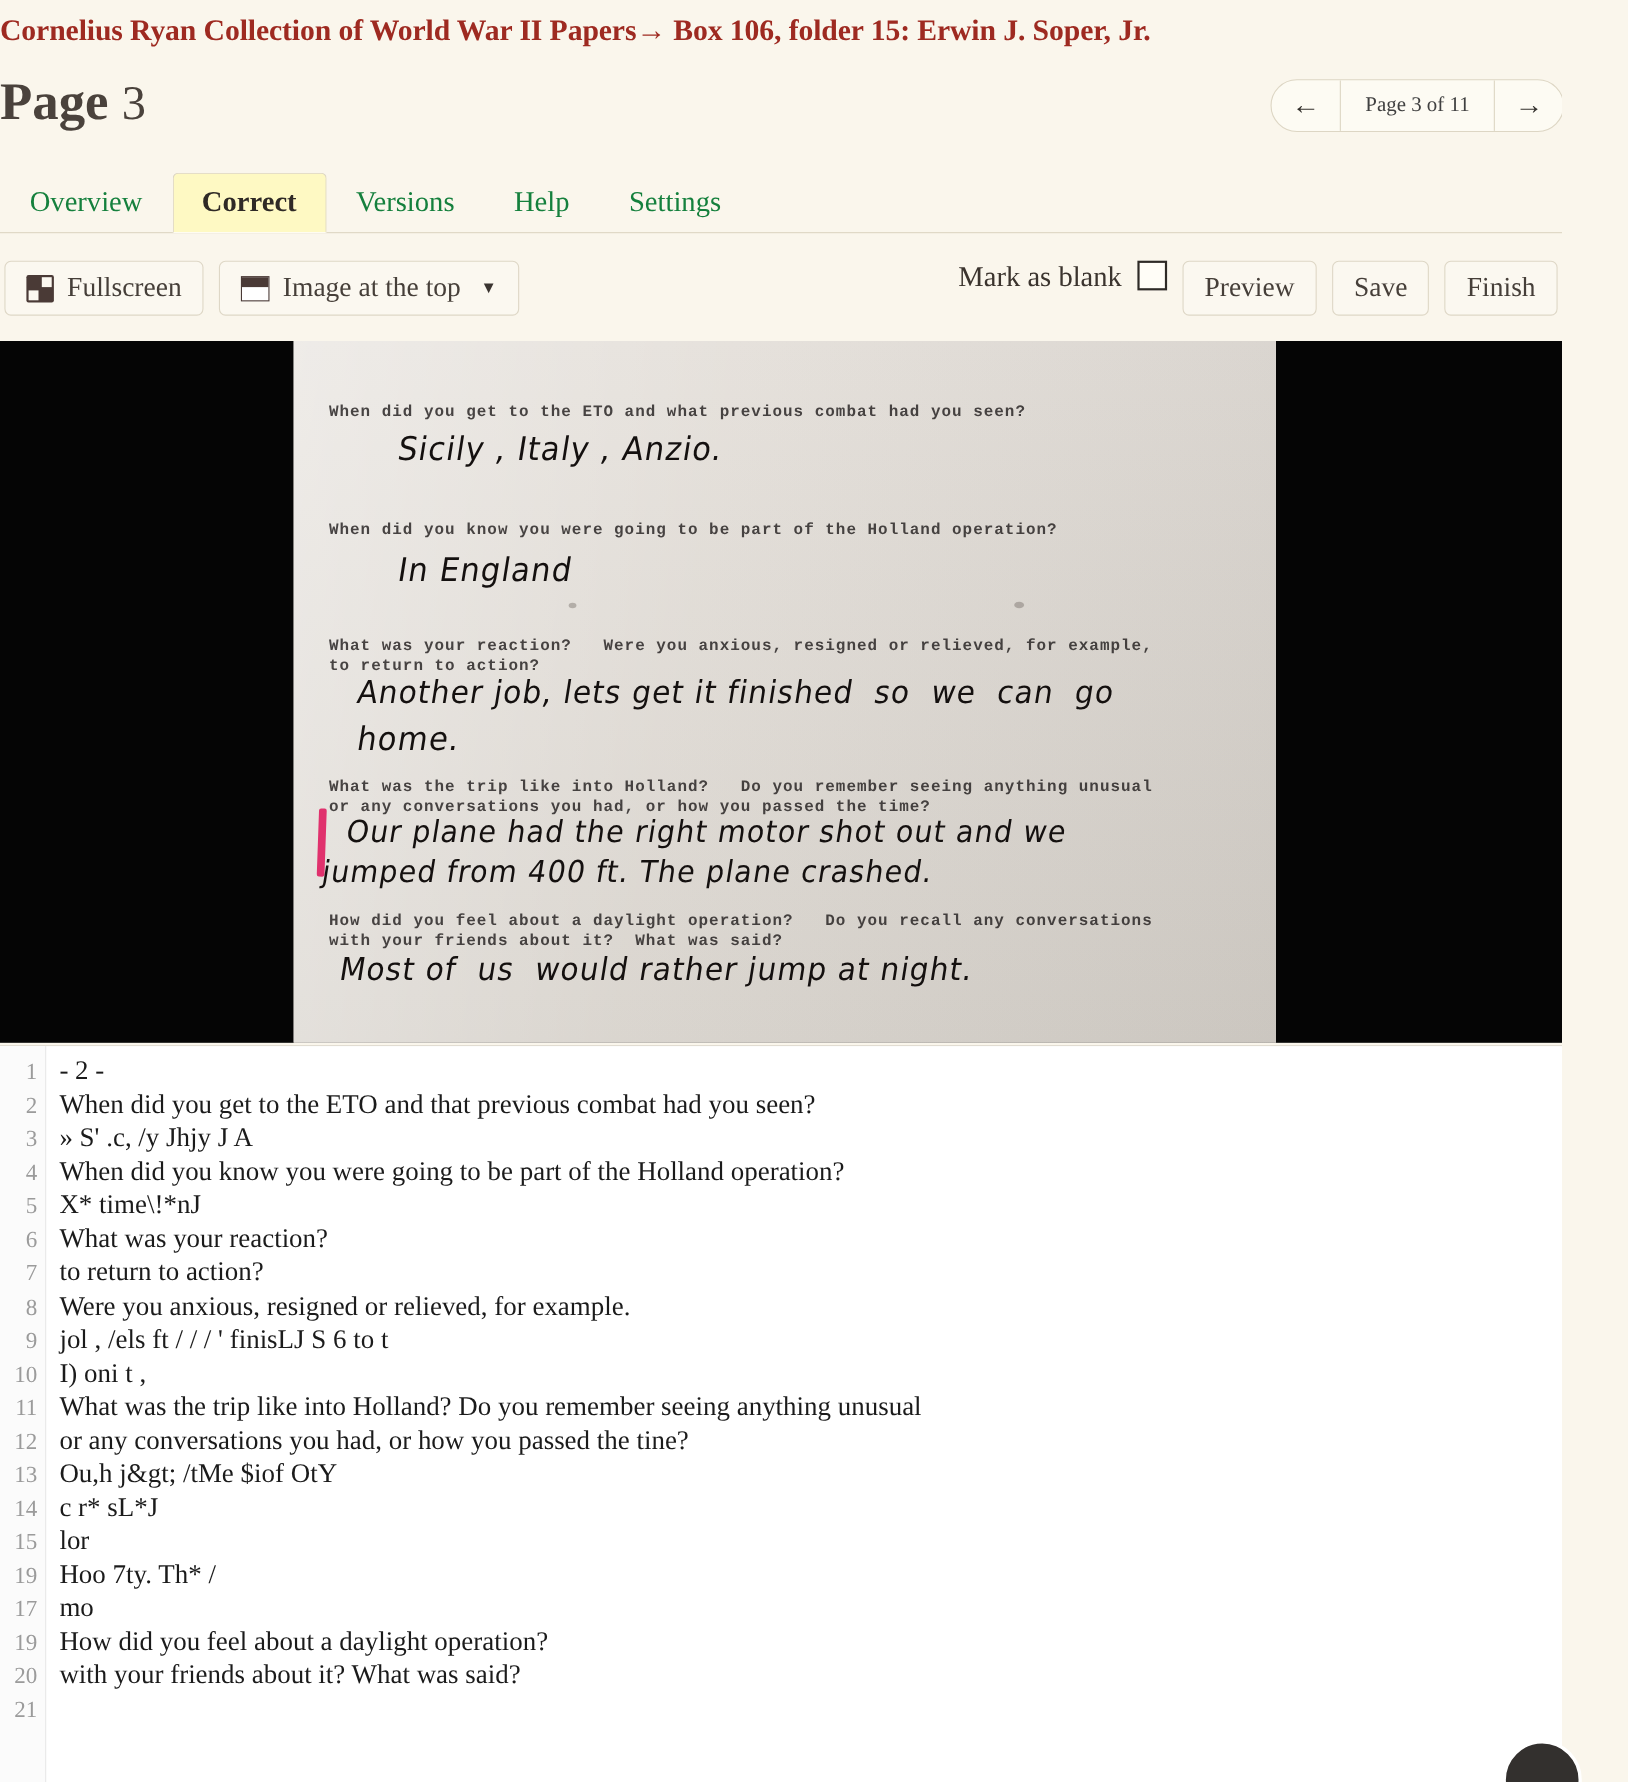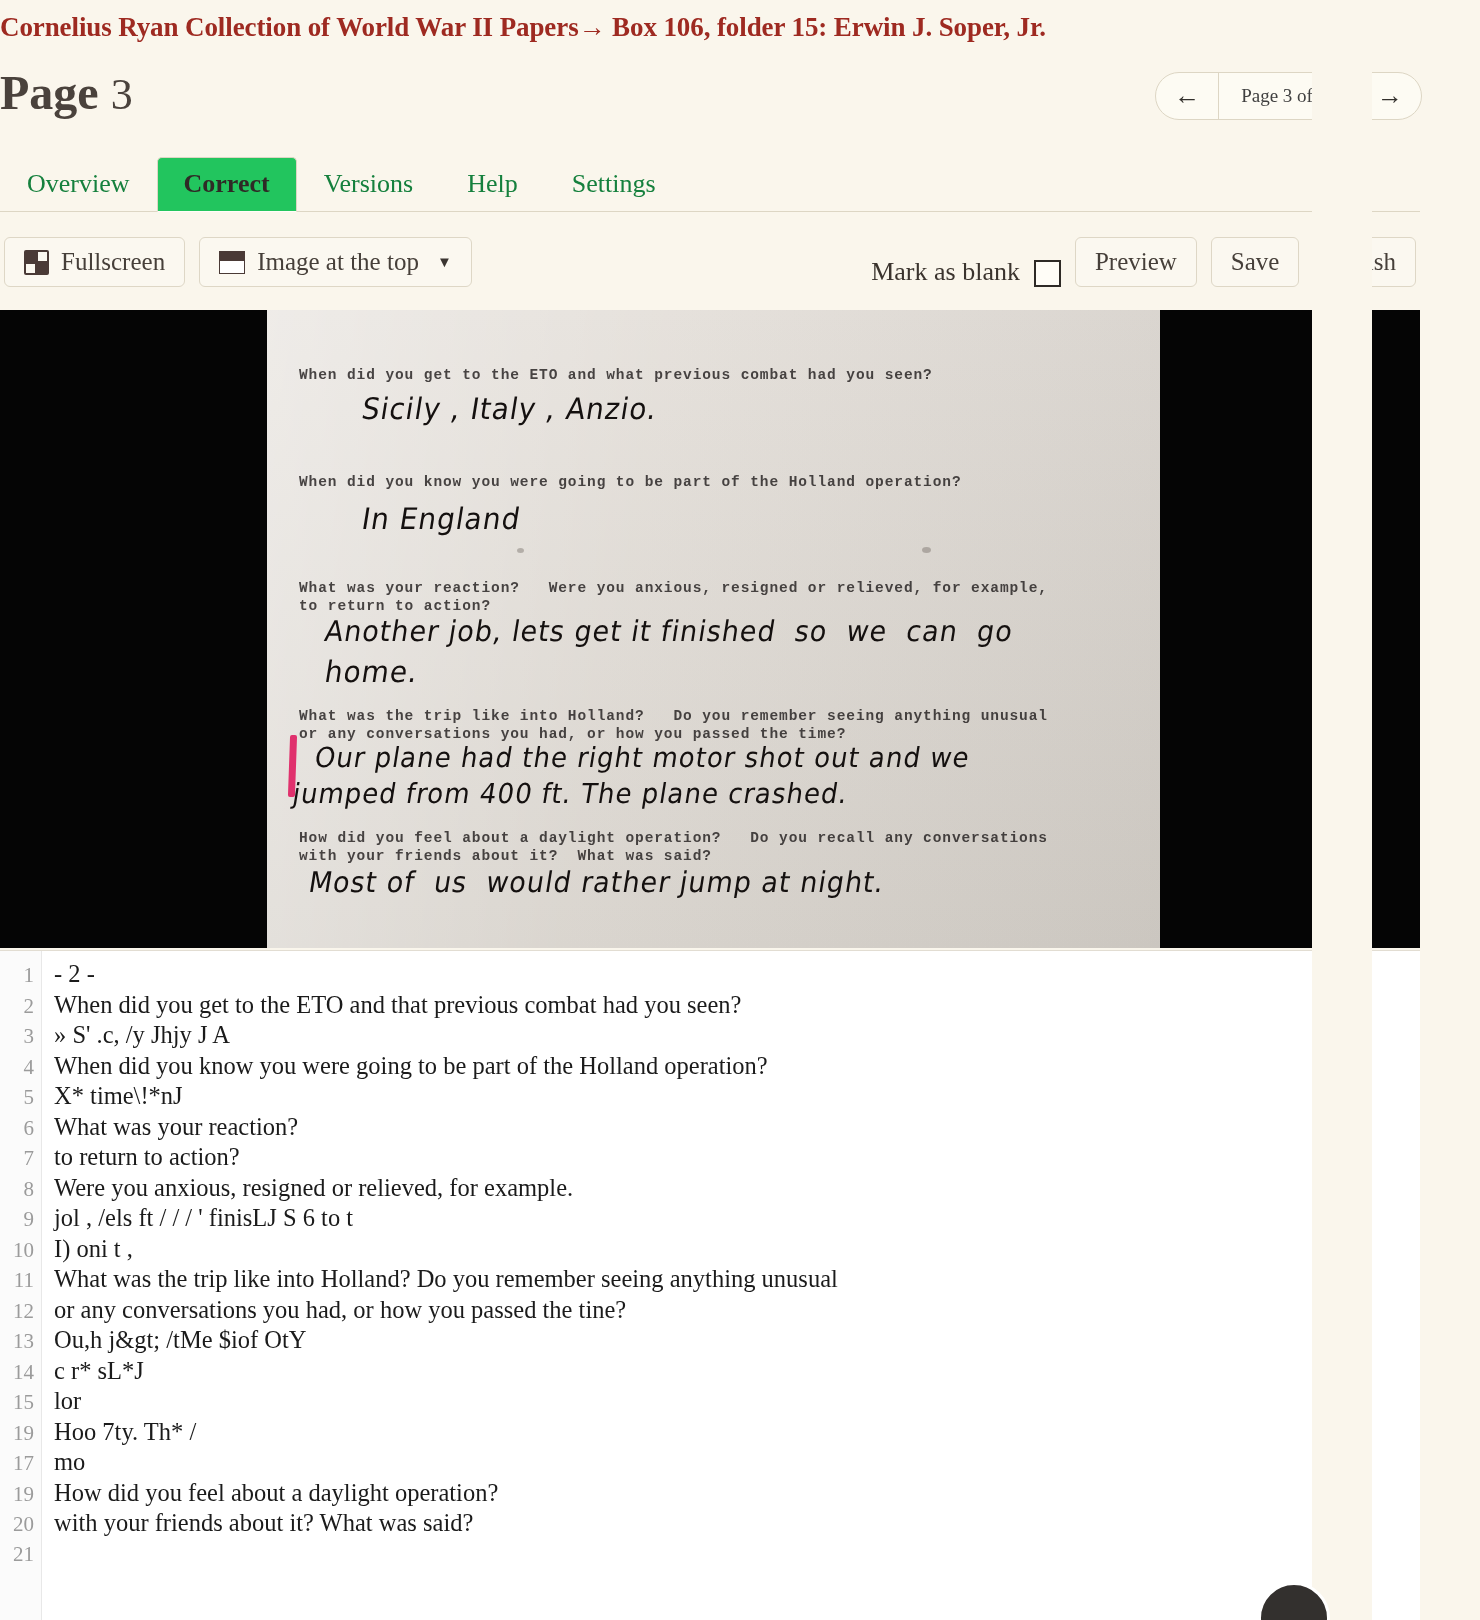--- a/index.html
+++ b/index.html
@@ -3,21 +3,21 @@
 <meta charset="utf-8">
 <style>
   * { box-sizing: border-box; }
   html, body {
     margin: 0; padding: 0;
     width: 1480px; height: 1620px;
     background: #faf6ec;
     font-family: "Liberation Serif", "DejaVu Serif", serif;
     overflow: hidden;
   }
-  .page { position: relative; width: 1372px; height: 1620px; background: #faf6ec; }
+  .page { position: relative; width: 1480px; height: 1620px; background: #faf6ec; }
 
   
   .breadcrumb {
     position: absolute; left: 0; top: 12px;
     font-size: 27px; color: #9e2a21; font-weight: bold;
     letter-spacing: -0.1px; white-space: nowrap;
   }
   .breadcrumb .crumb-link { color: #9e2a21; }
   .breadcrumb .crumb-arrow { color: #9e2a21; font-weight: normal; }
 
@@ -52,37 +52,37 @@
     position: absolute; left: 0; top: 148px; width: 1420px; height: 64px;
     border-bottom: 1px solid #ddd6c4;
     display: flex; align-items: flex-end;
   }
   .tab {
     font-size: 26px; color: #15803d; padding: 13px 26px 14px 26px;
     line-height: 1; position: relative; bottom: -1px;
     border: 1px solid transparent; border-radius: 5px 5px 0 0;
   }
   .tab.active {
-    background: #22c55e; color: #2f2a26; font-weight: bold;
+    background: #fef9c3; color: #2f2a26; font-weight: bold;
     border-color: #ddd6c4; border-bottom-color: #fffdf8;
   }
 
   
   .toolbar {
     position: absolute; left: 0; top: 228px; width: 1420px; height: 70px;
   }
   .btn {
     display: inline-flex; align-items: center; gap: 12px;
     height: 50px; padding: 0 19px;
     border: 1px solid #ded7c6; border-radius: 6px;
     background: #fbf8f0; color: #463f39; font-size: 25px;
     vertical-align: middle;
   }
   .tb-left { position: absolute; left: 4px; top: 9px; display: flex; gap: 14px; }
-  .tb-right { position: absolute; right: 4px; top: 9px; display: flex; align-items: flex-end; gap: 14px; }
+  .tb-right { position: absolute; right: 4px; top: 9px; display: flex; align-items: flex-start; gap: 14px; }
 
   .icon-fullscreen {
     width: 25px; height: 25px; background: #4a3a36; border-radius: 2px;
     position: relative; display: inline-block; flex: 0 0 auto;
   }
   .icon-fullscreen::before, .icon-fullscreen::after {
     content: ""; position: absolute; width: 9px; height: 9px; background: #fbf8f0;
   }
   .icon-fullscreen::before { top: 2px; right: 2px; }
   .icon-fullscreen::after { bottom: 2px; left: 2px; }

